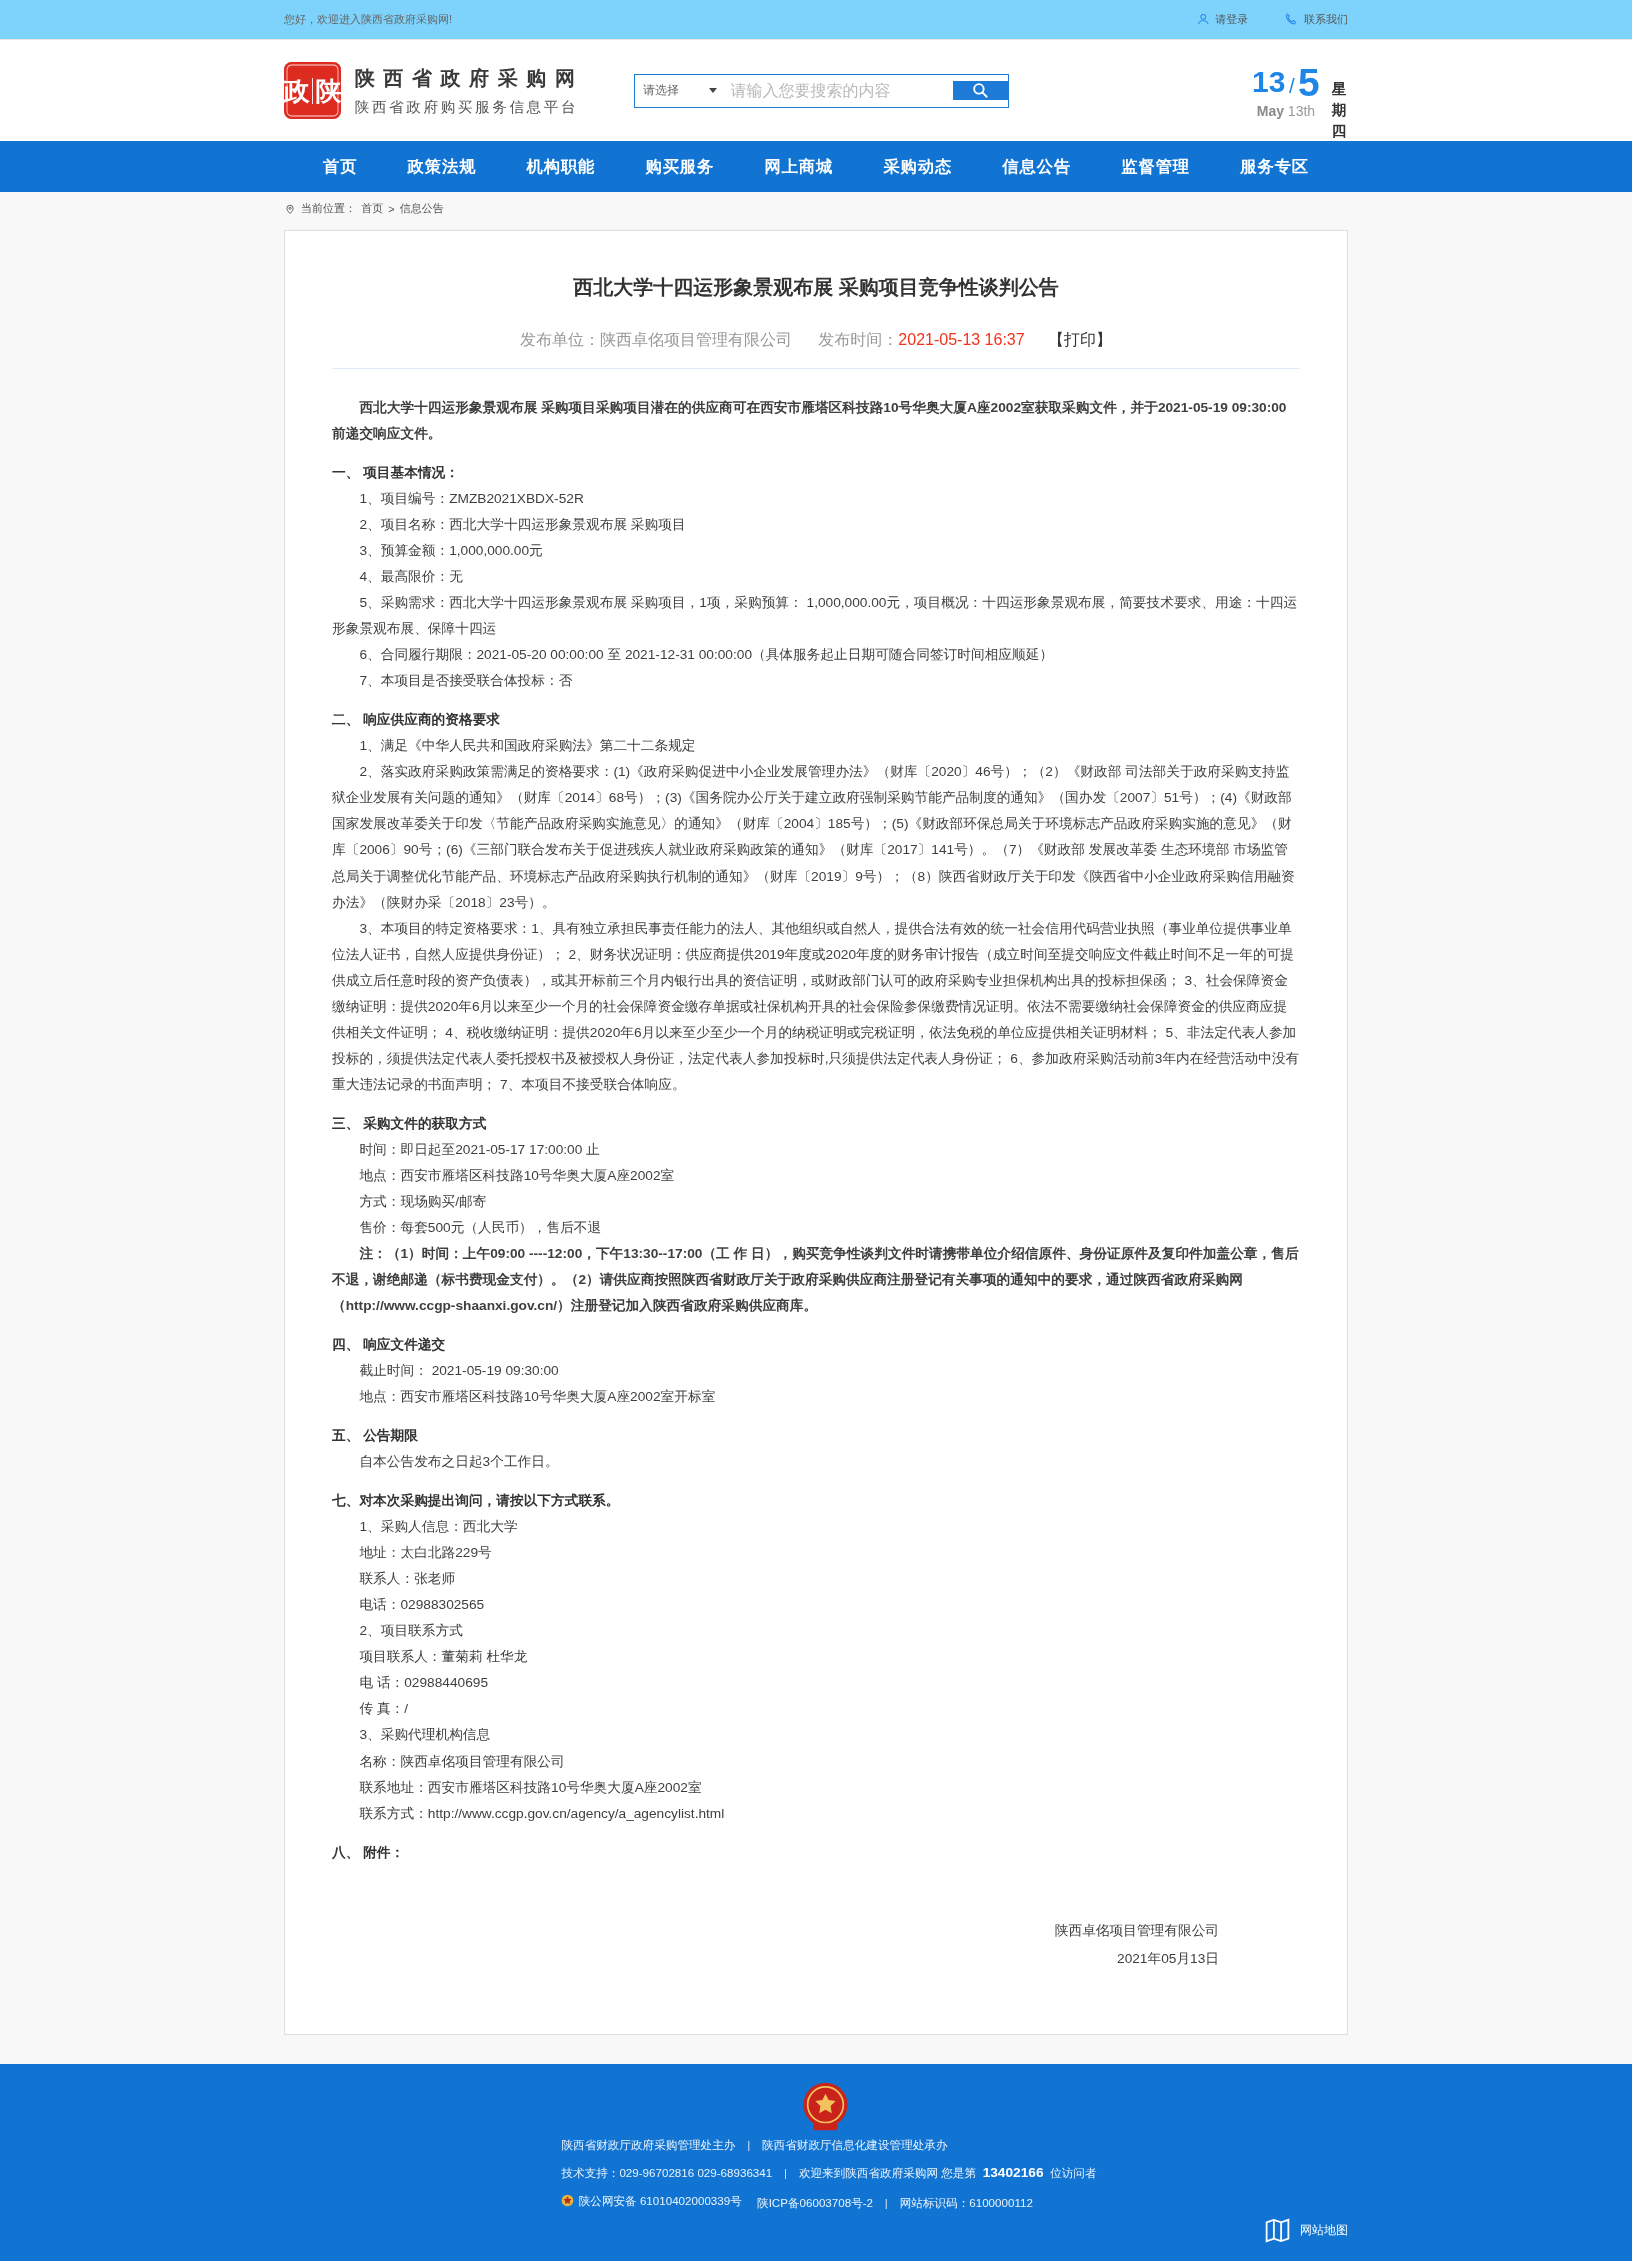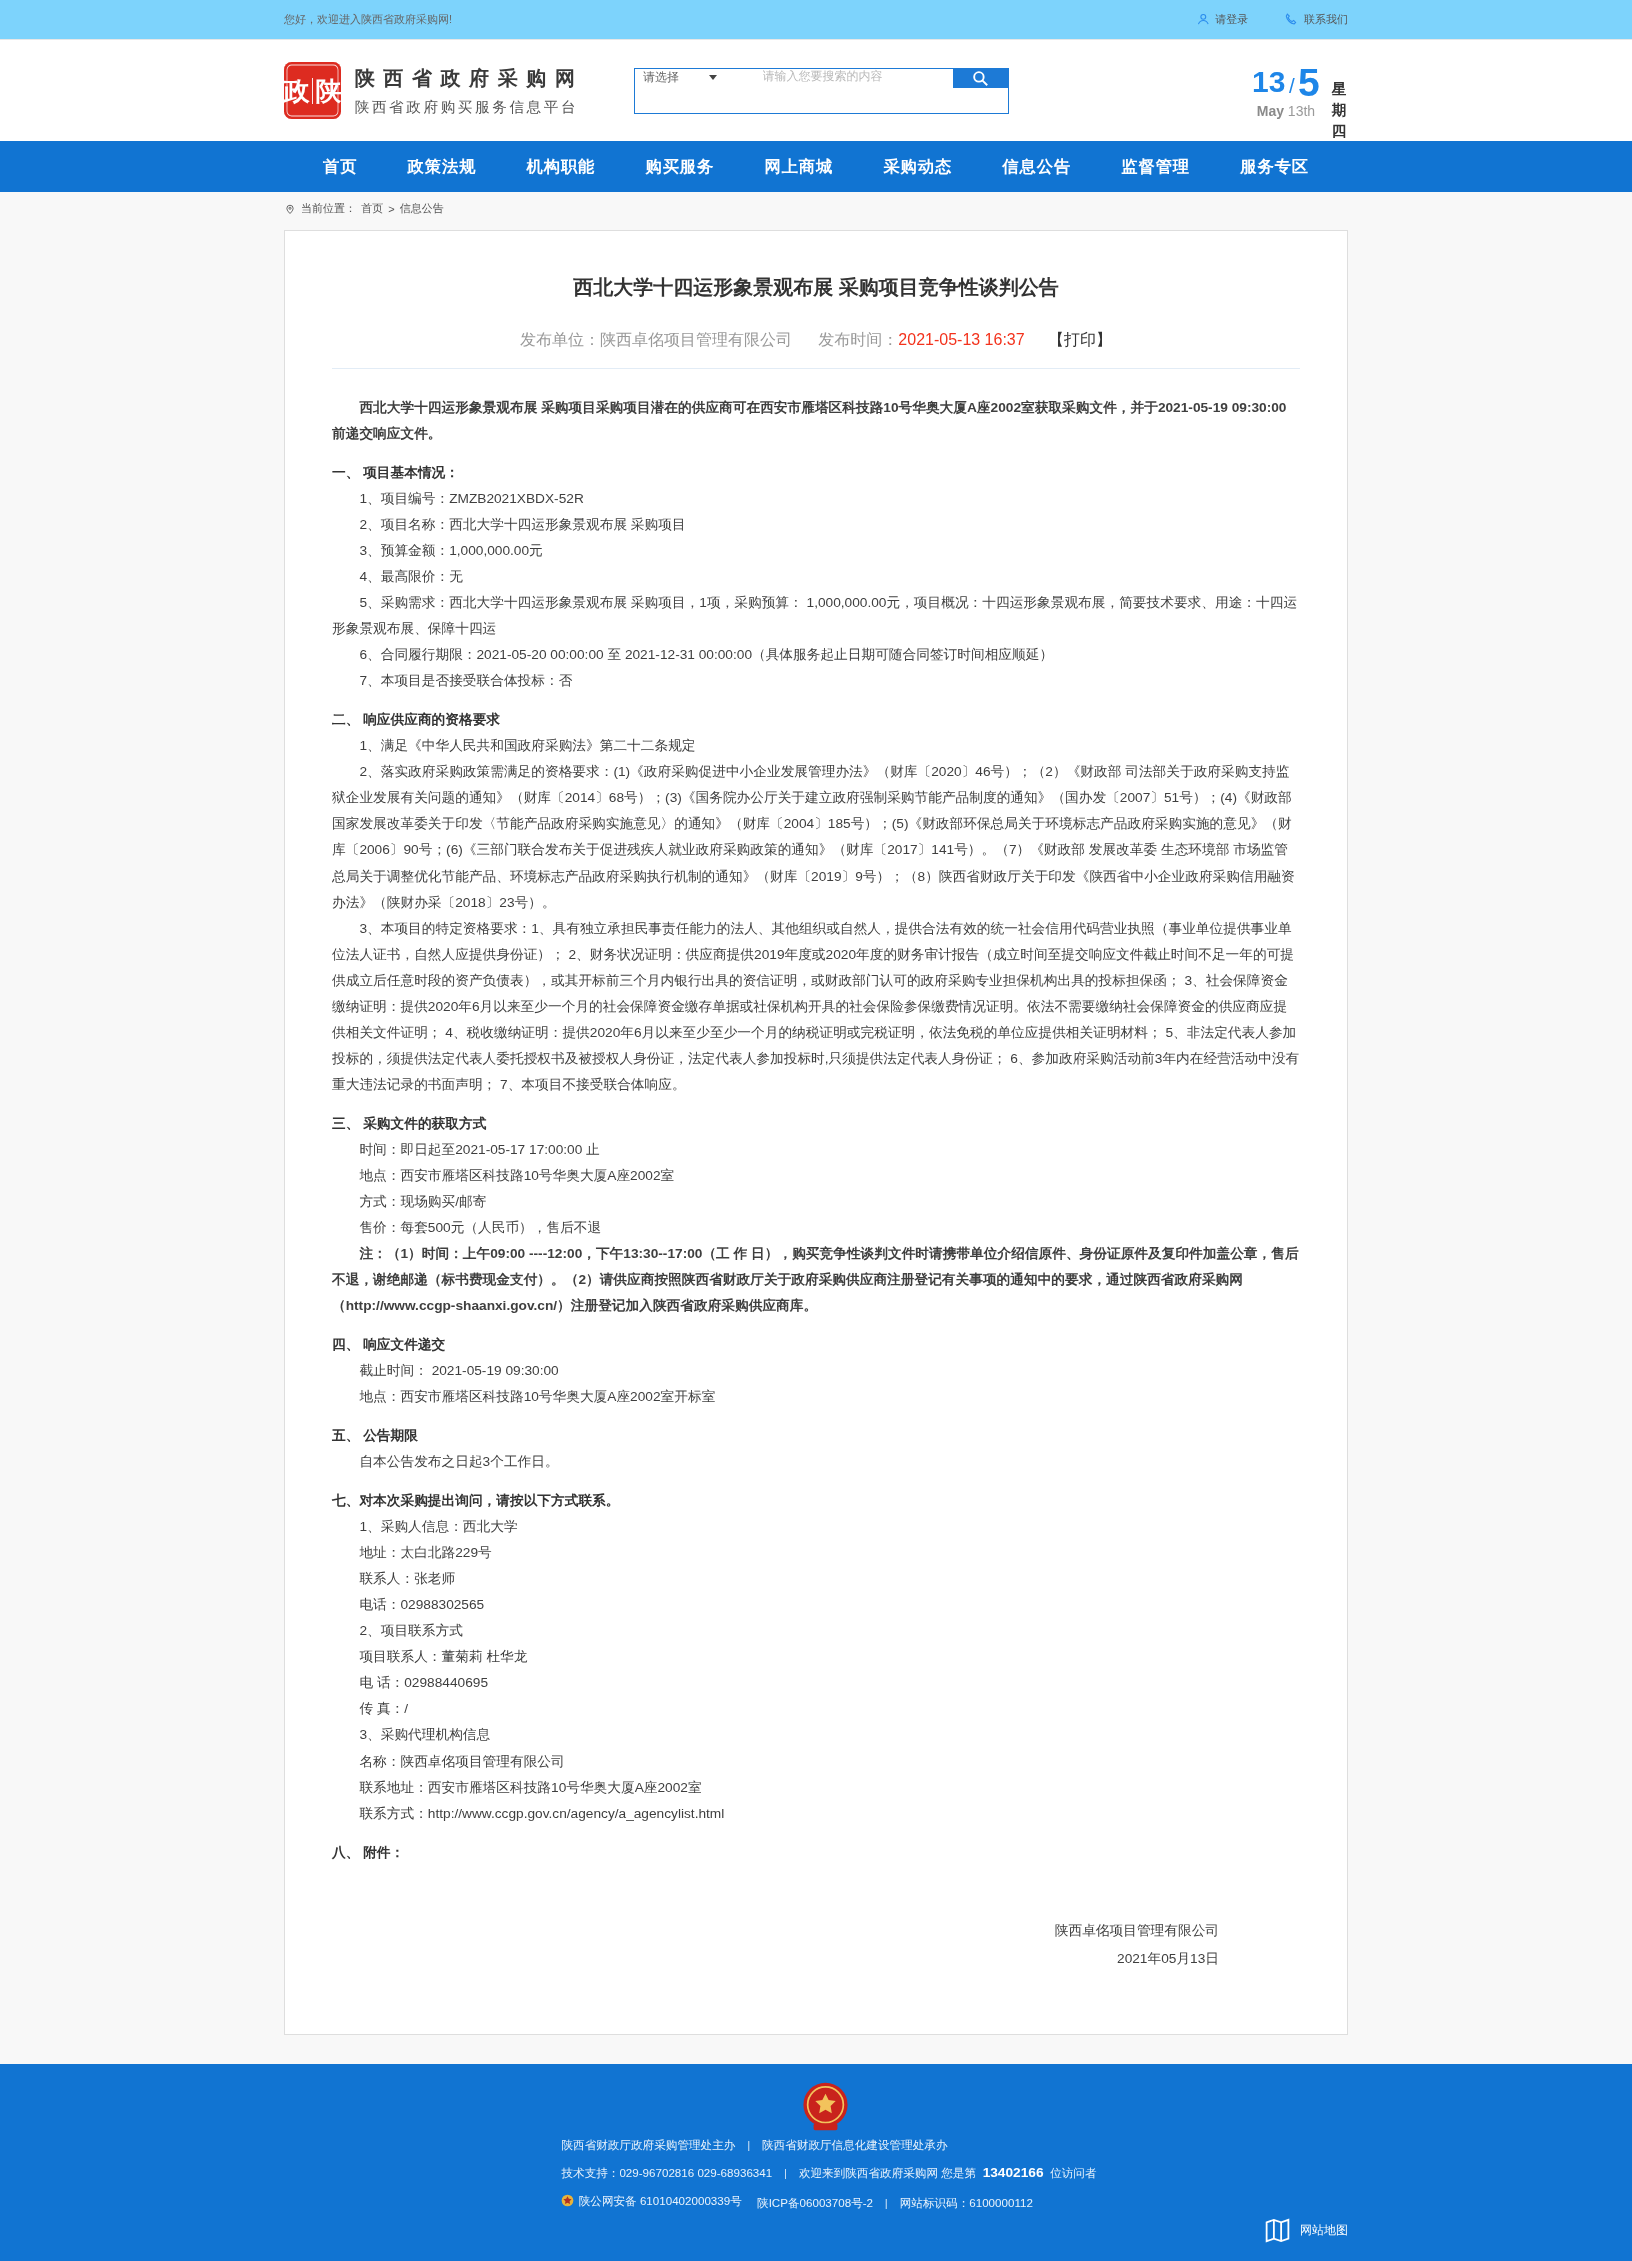--- a/index.html
+++ b/index.html
@@ -25,24 +25,24 @@
     width:57px; height:57px; background:#dd2b20; border-radius:7.7px;
     display:flex; align-items:center; justify-content:center; flex:0 0 auto;
     box-shadow: inset 0 0 0 2.6px #dd2b20, inset 0 0 0 3.4px rgba(255,255,255,.85);
   }
   .logo-box span { color:#fff; font-size:26px; font-weight:bold; line-height:1; padding:0 2.6px; }
   .logo-box span + span { border-left:1.7px solid rgba(255,255,255,.9); }
   .site-titles { margin-left:13.7px; }
   .site-name { font-size:20px; font-weight:bold; color:#3a3a3a; letter-spacing:8.6px; }
   .site-sub { font-size:14.6px; color:#555; letter-spacing:2.6px; margin-top:6px; }
 
-  .searchbar { margin-left:50px; width:375px; height:46px; border:1.7px solid #1d7ad6; display:flex; align-items:flex-start; background:#fff; }
+  .searchbar { margin-left:50px; width:375px; height:34px; border:1.7px solid #1d7ad6; display:flex; align-items:center; background:#fff; }
   .search-select { width:91px; display:flex; align-items:center; justify-content:space-between; padding:0 8.6px; font-size:12px; color:#666; cursor:pointer; }
   .caret-down { width:0; height:0; border-left:4.3px solid transparent; border-right:4.3px solid transparent; border-top:5.1px solid #444; }
-  .search-input { flex:1; border:none; outline:none; font-size:12px; padding:0 5.1px; color:#333; font-family:inherit;margin-left:32px; }
+  .search-input { flex:1; border:none; outline:none; font-size:16px; padding:0 5.1px; color:#333; font-family:inherit; }
   .search-input::placeholder { color:#b9b9b9; }
   .search-btn { width:55px; background:#1d7ad6; border:none; cursor:pointer; display:flex; align-items:center; justify-content:center; }
   .search-btn svg { width:19px; height:19px; }
 
   .datebox { margin-left:auto; display:flex; align-items:center; }
   .date-nums { text-align:center; }
   .date-line1 { color:#1e86e8; display:flex; align-items:flex-end; justify-content:center; }
   .d-day { font-size:30px; font-weight:bold; line-height:1; padding-bottom:4.3px;}
   .d-sep { font-size:20.6px; padding:0 3.4px 3.4px; font-weight:300; }
   .d-month { font-size:39px; font-weight:bold; line-height:1; }

